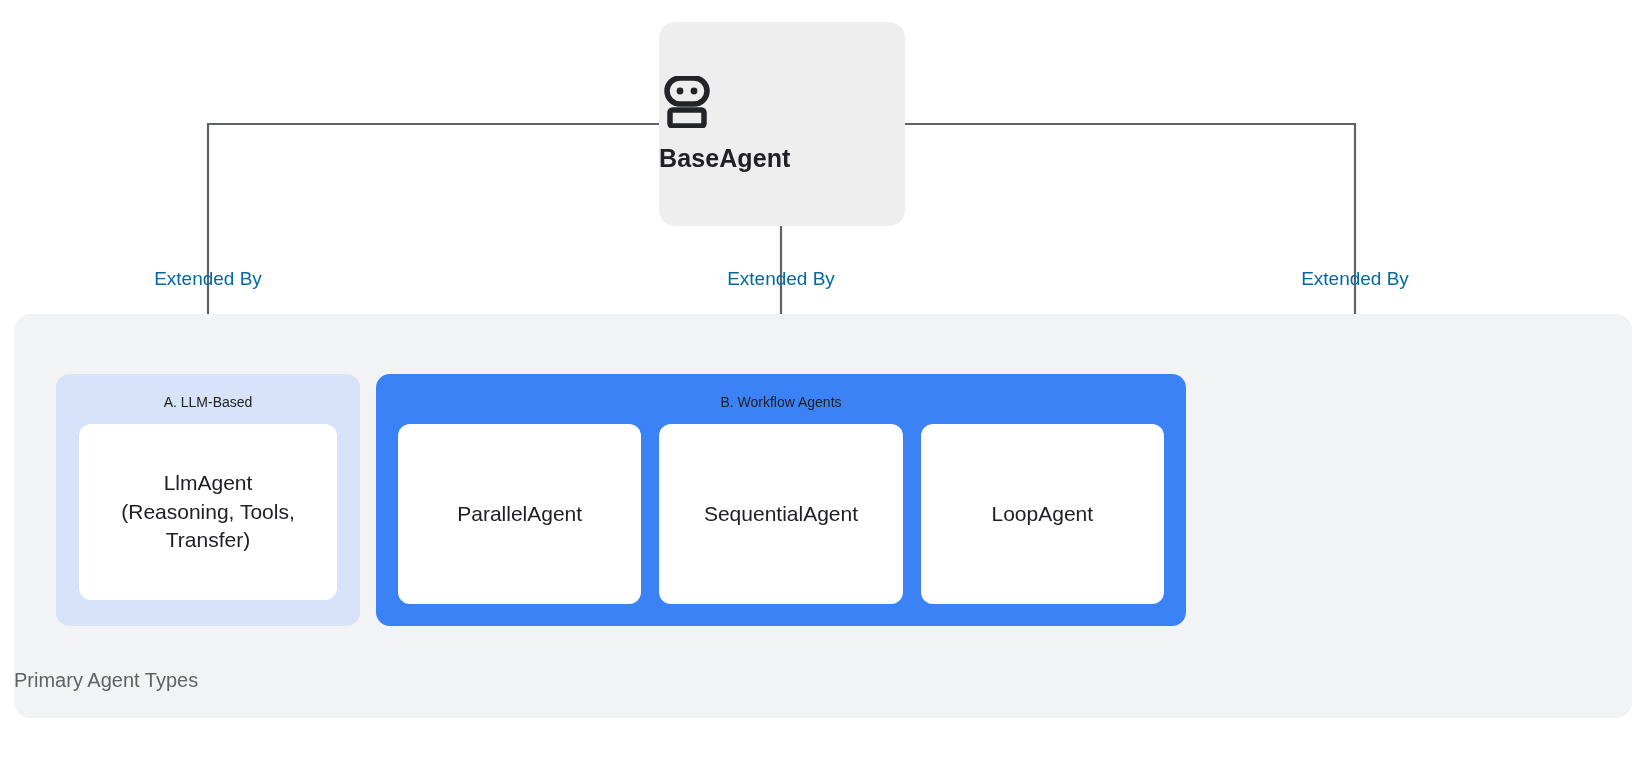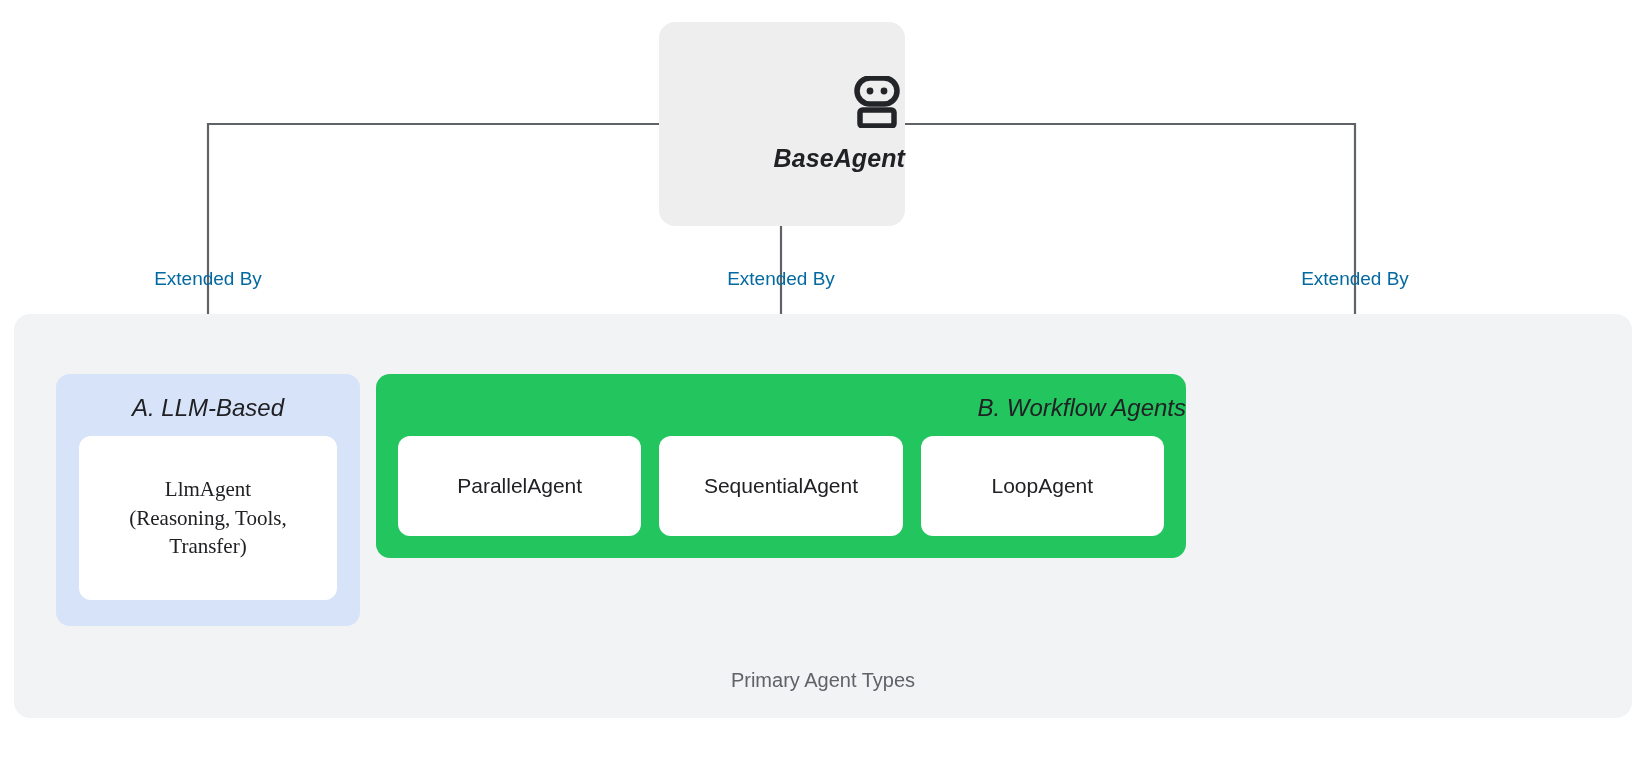--- a/index.html
+++ b/index.html
@@ -33,23 +33,22 @@
   .root-node {
     position: absolute;
     left: 659px;
     top: 22px;
     width: 246px;
     height: 204px;
     background: #eeeeee;
     border-radius: 16px;
     display: flex;
     flex-direction: column;
-    align-items: flex-end;
+    align-items: flex-start;
     justify-content: center;
-    font-style: italic;
   }
   .robot-icon {
     width: 56px;
     height: 52px;
     display: block;
     margin-bottom: 16px;
   }
   .root-label {
     font-size: 25px;
     font-weight: bold;
@@ -77,40 +76,39 @@
     width: 1618px;
     height: 404px;
     background: #f1f3f4;
     border-radius: 16px;
   }
   .outer-caption {
     position: absolute;
     left: 0;
     right: 0;
     bottom: 26px;
-    text-align: center;
+    text-align: left;
     font-size: 20px;
     color: #5f6368;
   }
 
   
   .panel {
     position: absolute;
     border-radius: 14px;
     display: flex;
     flex-direction: column;
     align-items: center;
   }
   .panel-title {
-    font-size: 24px;
+    font-size: 14px;
     color: #202124;
     margin-top: 20px;
     margin-bottom: 14px;
     white-space: nowrap;
-    font-style: italic;
   }
   .panel-cards {
     display: flex;
     flex-direction: row;
     gap: 18px;
     padding: 0 22px 22px 22px;
     box-sizing: border-box;
     width: 100%;
     justify-content: center;
     flex: 1;
@@ -138,23 +136,22 @@
     background: #d7e3f8;
   }
   .panel-a .panel-cards { padding-bottom: 26px; }
   .panel-a .card { width: 258px; }
 
   
   .panel-b {
     left: 362px;
     top: 60px;
     width: 810px;
-    height: 184px;
-    background: #22c55e;
-    align-items: flex-end;
+    height: 252px;
+    background: #3b82f6;
   }
   .panel-b .card { width: 246px; }
 
   
   .panel-c {
     left: 1189px;
     top: 60px;
     width: 302px;
     height: 252px;
     background: #fbefcd;
@@ -192,21 +189,21 @@
 
   <div class="edge-label el-1">Extended By</div>
   <div class="edge-label el-2">Extended By</div>
   <div class="edge-label el-3">Extended By</div>
 
   <div class="outer-group">
 
     <div class="panel panel-a">
       <div class="panel-title">A. LLM-Based</div>
       <div class="panel-cards">
-        <div class="card" style="white-space:pre-line;font-family:Liberation Serif, serif;">LlmAgent
+        <div class="card" style="white-space:pre-line;">LlmAgent
 (Reasoning, Tools,
 Transfer)</div>
       </div>
     </div>
 
     <div class="panel panel-b">
       <div class="panel-title">B. Workflow Agents</div>
       <div class="panel-cards">
         <div class="card">ParallelAgent</div>
         <div class="card">SequentialAgent</div>

